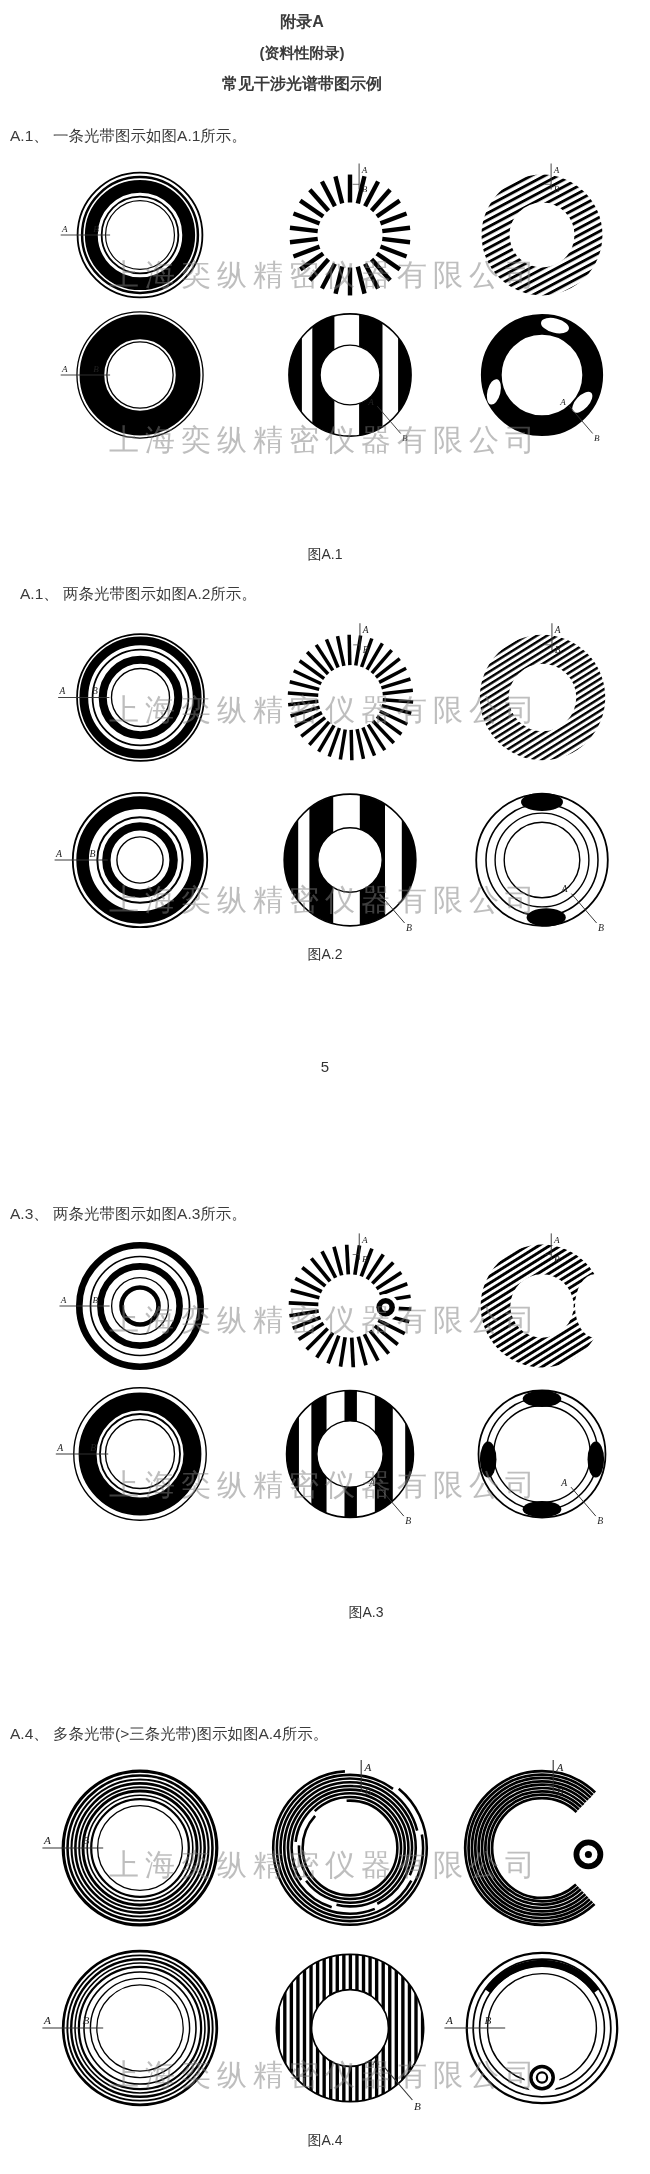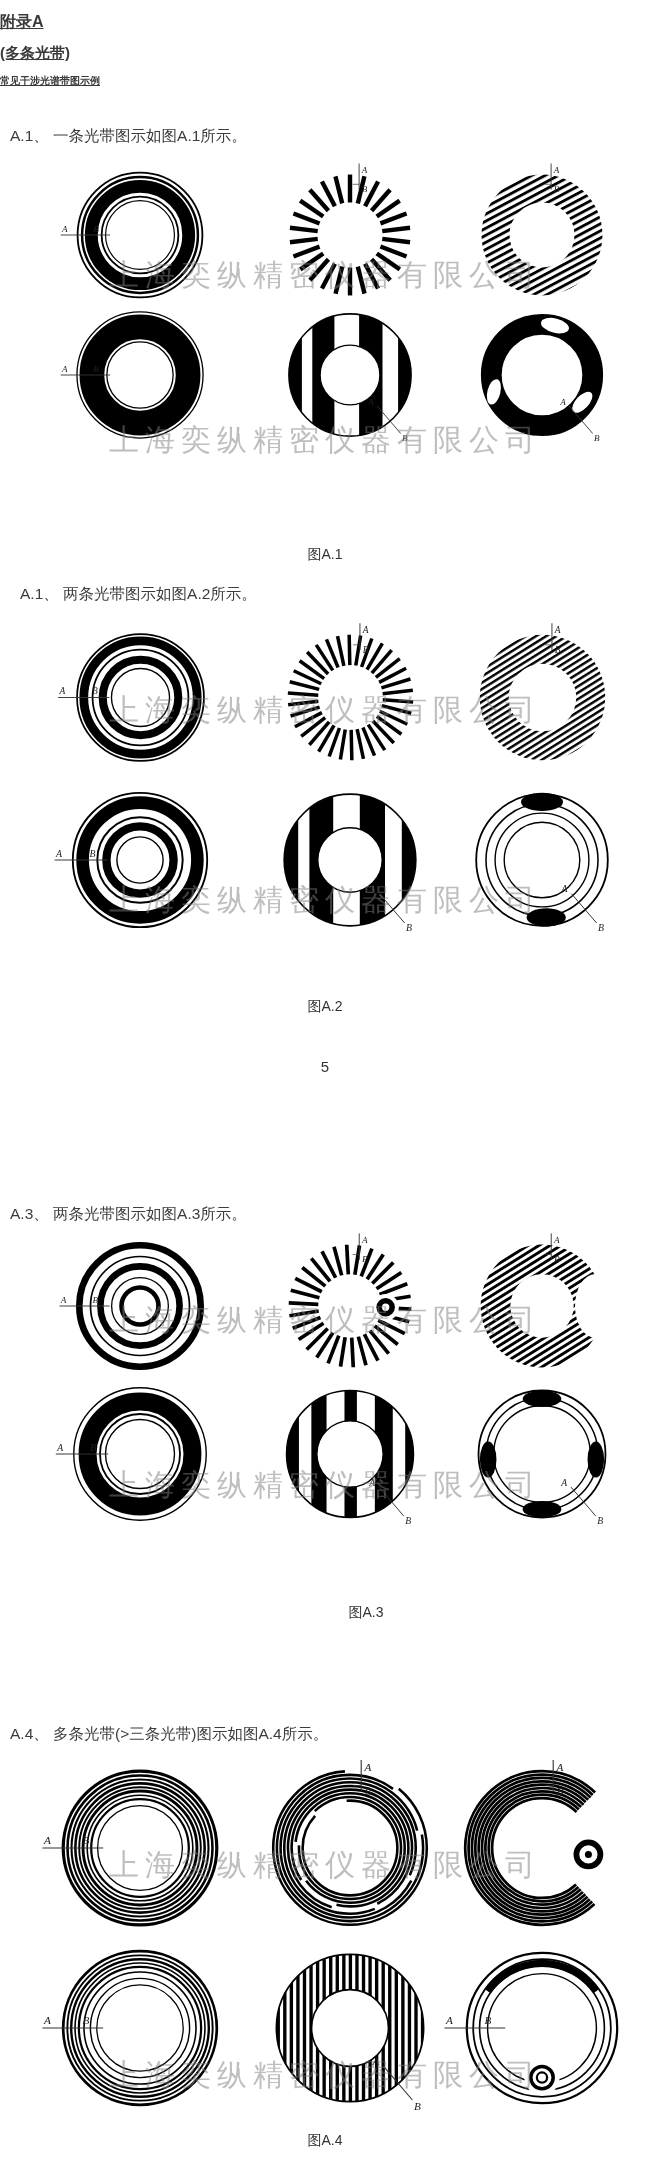--- a/index.html
+++ b/index.html
@@ -1,37 +1,37 @@
 <!DOCTYPE html>
 <html><head>
 <meta charset="utf-8">
 <style>
   html,body{margin:0;padding:0;}
   body{width:650px;height:2174px;background:#ffffff;position:relative;
        font-family:"Liberation Sans",sans-serif;color:#3a3a3a;overflow:hidden;}
   .abs{position:absolute;}
-  .center-line{left:0;width:604px;text-align:left;text-decoration:underline;}
+  .center-line{left:0;width:604px;text-align:center;}
   .doc-title{font-size:16px;font-weight:600;}
   .doc-sub{font-size:15px;font-weight:600;}
-  .doc-heading{font-size:10px;font-weight:600;}
+  .doc-heading{font-size:16px;font-weight:600;}
   .sec-heading{left:10px;font-size:15.5px;color:#3c3c3c;white-space:nowrap;}
   .fig-caption{left:0;width:650px;text-align:center;font-size:14px;color:#333;}
   .page-number{left:0;width:650px;text-align:center;font-size:15px;color:#333;}
   .circle{position:absolute;}
   .circle svg{display:block;overflow:visible;}
   svg text.lbl{font-family:"Liberation Serif",serif;font-style:italic;font-size:7px;fill:#222;}
   .watermark{position:absolute;left:50%;transform:translateX(-50%);white-space:nowrap;
              font-family:"Liberation Serif",serif;font-size:30px;letter-spacing:6px;
              color:rgba(125,125,125,0.5);pointer-events:none;}
 </style>
 </head>
 <body>
 
 <div class="abs center-line doc-title" style="top:12px">附录A</div>
-<div class="abs center-line doc-sub" style="top:44px">(多条光带)</div>
+<div class="abs center-line doc-sub" style="top:44px">(资料性附录)</div>
 <div class="abs center-line doc-heading" style="top:74px">常见干涉光谱带图示例</div>
 <div class="abs page-number" style="top:1058px">5</div>
 
 <div id="figures">
     <div class="abs sec-heading" style="top: 126px;">A.1、 一条光带图示如图A.1所示。</div>
     <div class="circle" style="top: 170px; left: 75px; width: 130px; height: 130px;">
       <svg viewBox="0 0 100 100" width="130" height="130">
         <circle cx="50" cy="50" r="48" fill="none" stroke="#000" stroke-width="1.4"></circle>
         <circle cx="50" cy="50" r="39" fill="none" stroke="#000" stroke-width="13"></circle>
         <circle cx="50" cy="50" r="43" fill="none" stroke="#fff" stroke-width="1.2"></circle>
@@ -249,21 +249,21 @@
         <circle cx="50" cy="50" r="33.5" fill="none" stroke="#000" stroke-width="1"></circle>
         <circle cx="50" cy="50" r="27" fill="none" stroke="#000" stroke-width="1"></circle>
         <ellipse cx="50" cy="8.5" rx="15" ry="6.5" fill="#000"></ellipse>
         <ellipse cx="53" cy="91" rx="14" ry="6.5" fill="#000"></ellipse>
         <line x1="71" y1="74" x2="89" y2="95" stroke="#333" stroke-width="0.7"></line>
         <text x="64" y="73" class="lbl">A</text>
         <text x="90" y="101" class="lbl">B</text>
       </svg>
     </div>
     <div class="watermark" style="top: 880px;">上海奕纵精密仪器有限公司</div>
-    <div class="abs fig-caption" style="top: 998px;">图A.2</div>
+    <div class="abs fig-caption" style="top: 946px;">图A.2</div>
     <div class="abs sec-heading" style="top: 1204px;">A.3、 两条光带图示如图A.3所示。</div>
     <div class="circle" style="top: 1240px; left: 74px; width: 132px; height: 132px;">
       <svg viewBox="0 0 100 100" width="132" height="132">
         <circle cx="50" cy="50" r="46" fill="none" stroke="#000" stroke-width="5"></circle>
         <circle cx="50" cy="50" r="37.5" fill="none" stroke="#000" stroke-width="1.3"></circle>
         <circle cx="50" cy="50" r="30" fill="none" stroke="#000" stroke-width="5"></circle>
         <circle cx="50" cy="50" r="21.5" fill="none" stroke="#000" stroke-width="1"></circle>
         <circle cx="50" cy="50" r="14" fill="none" stroke="#000" stroke-width="3.5"></circle>
         <line x1="-11" y1="50" x2="27" y2="50" stroke="#333" stroke-width="0.7"></line>
         <text x="-10" y="47.5" class="lbl">A</text>

